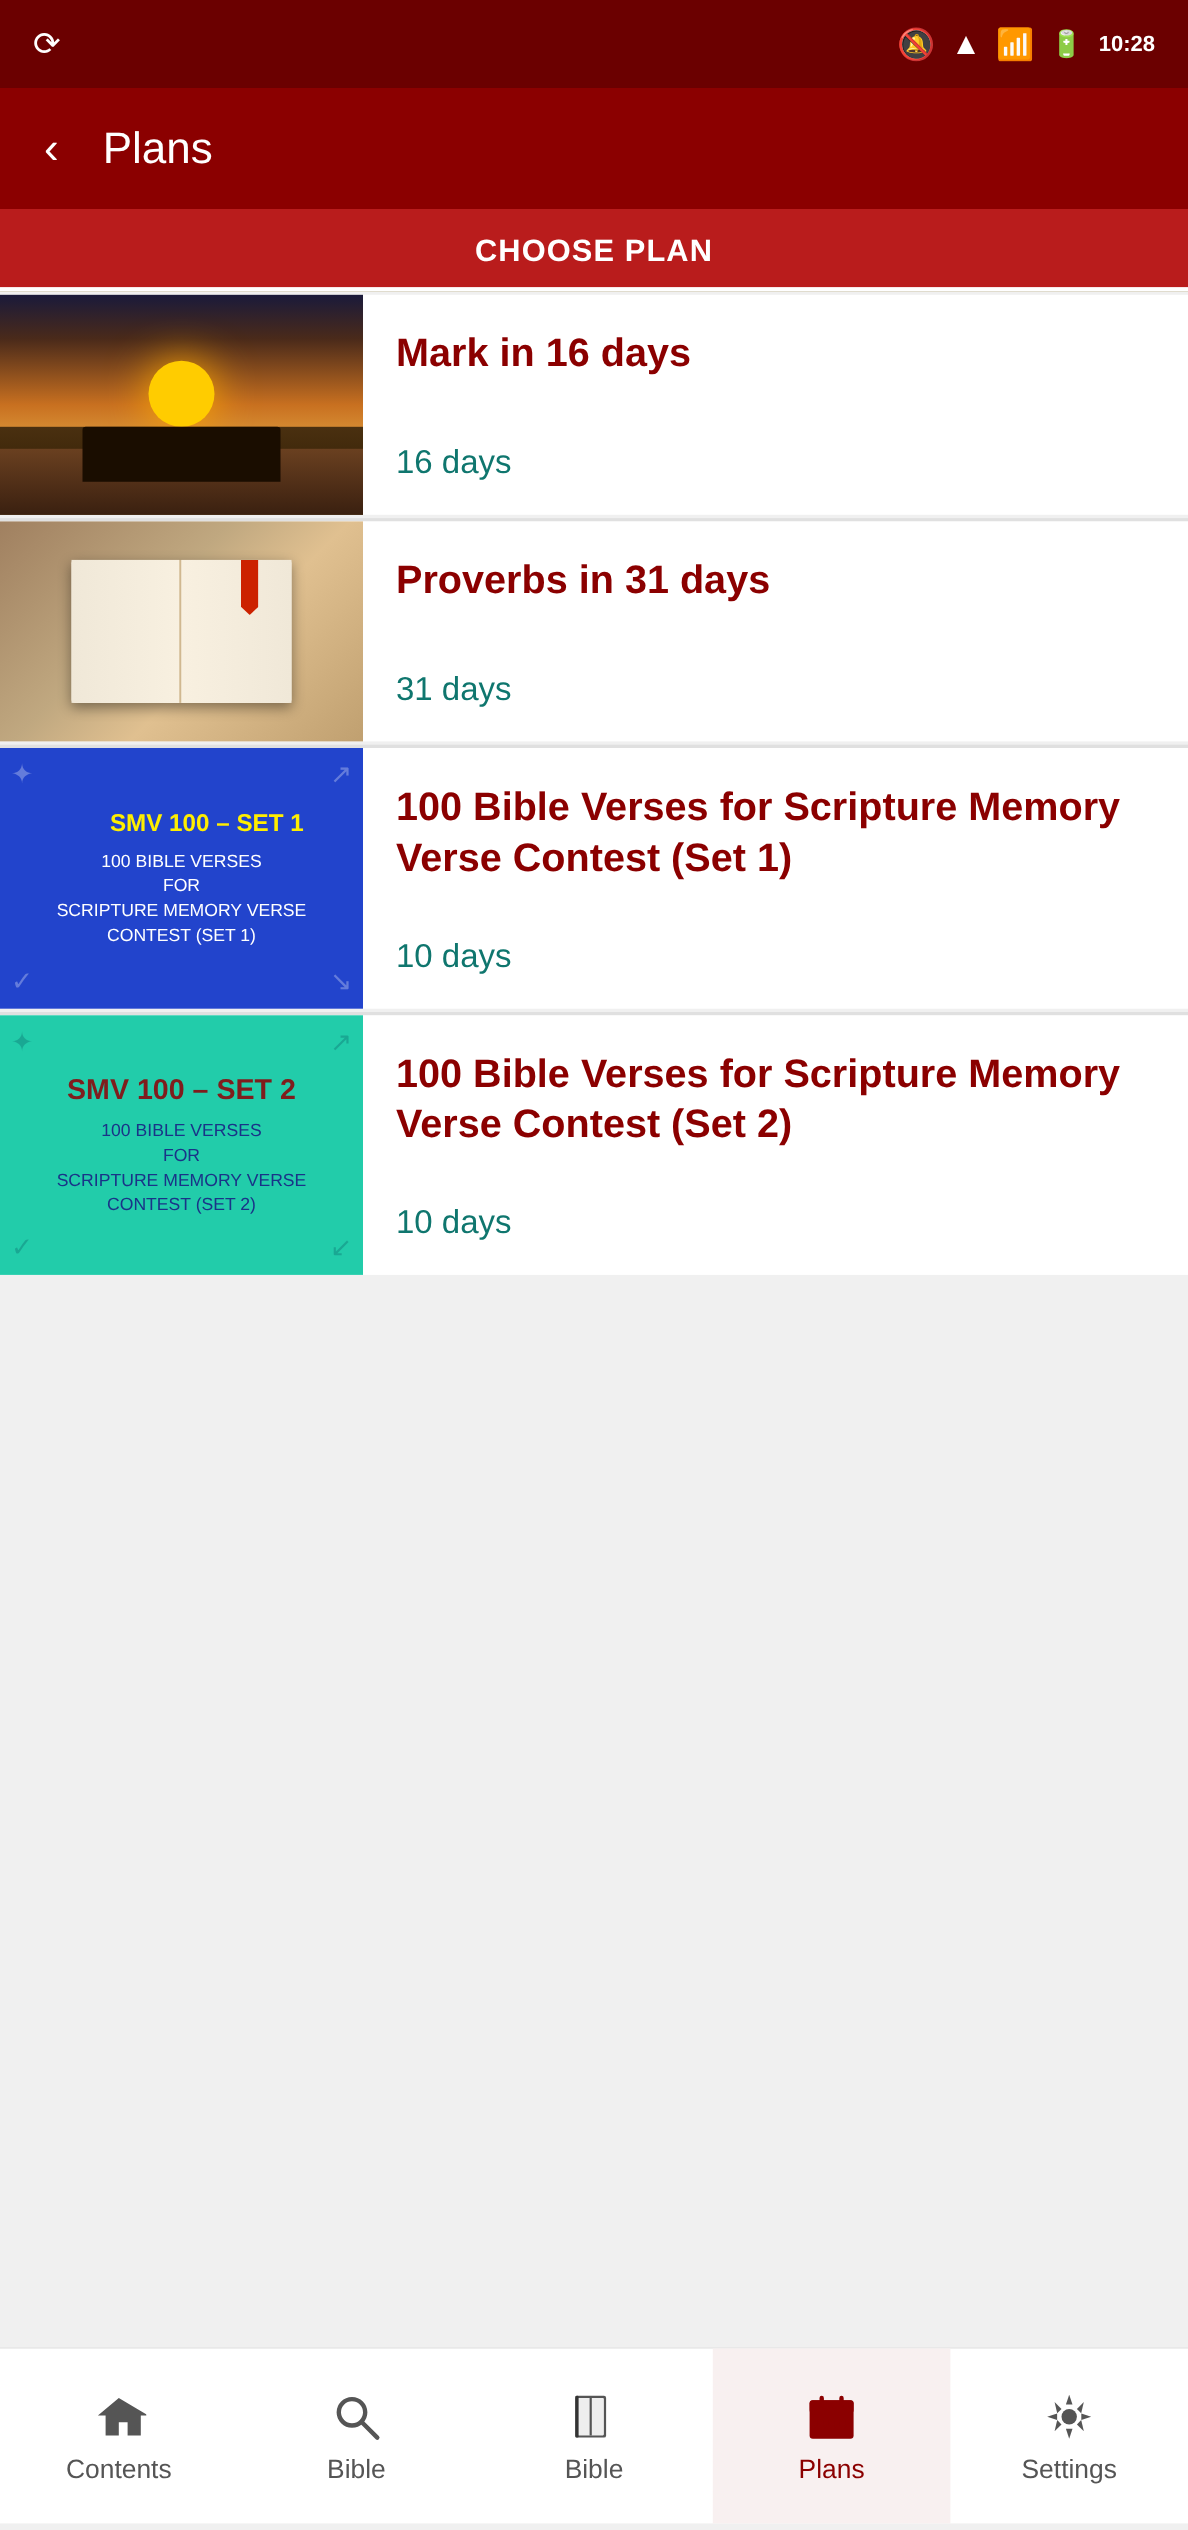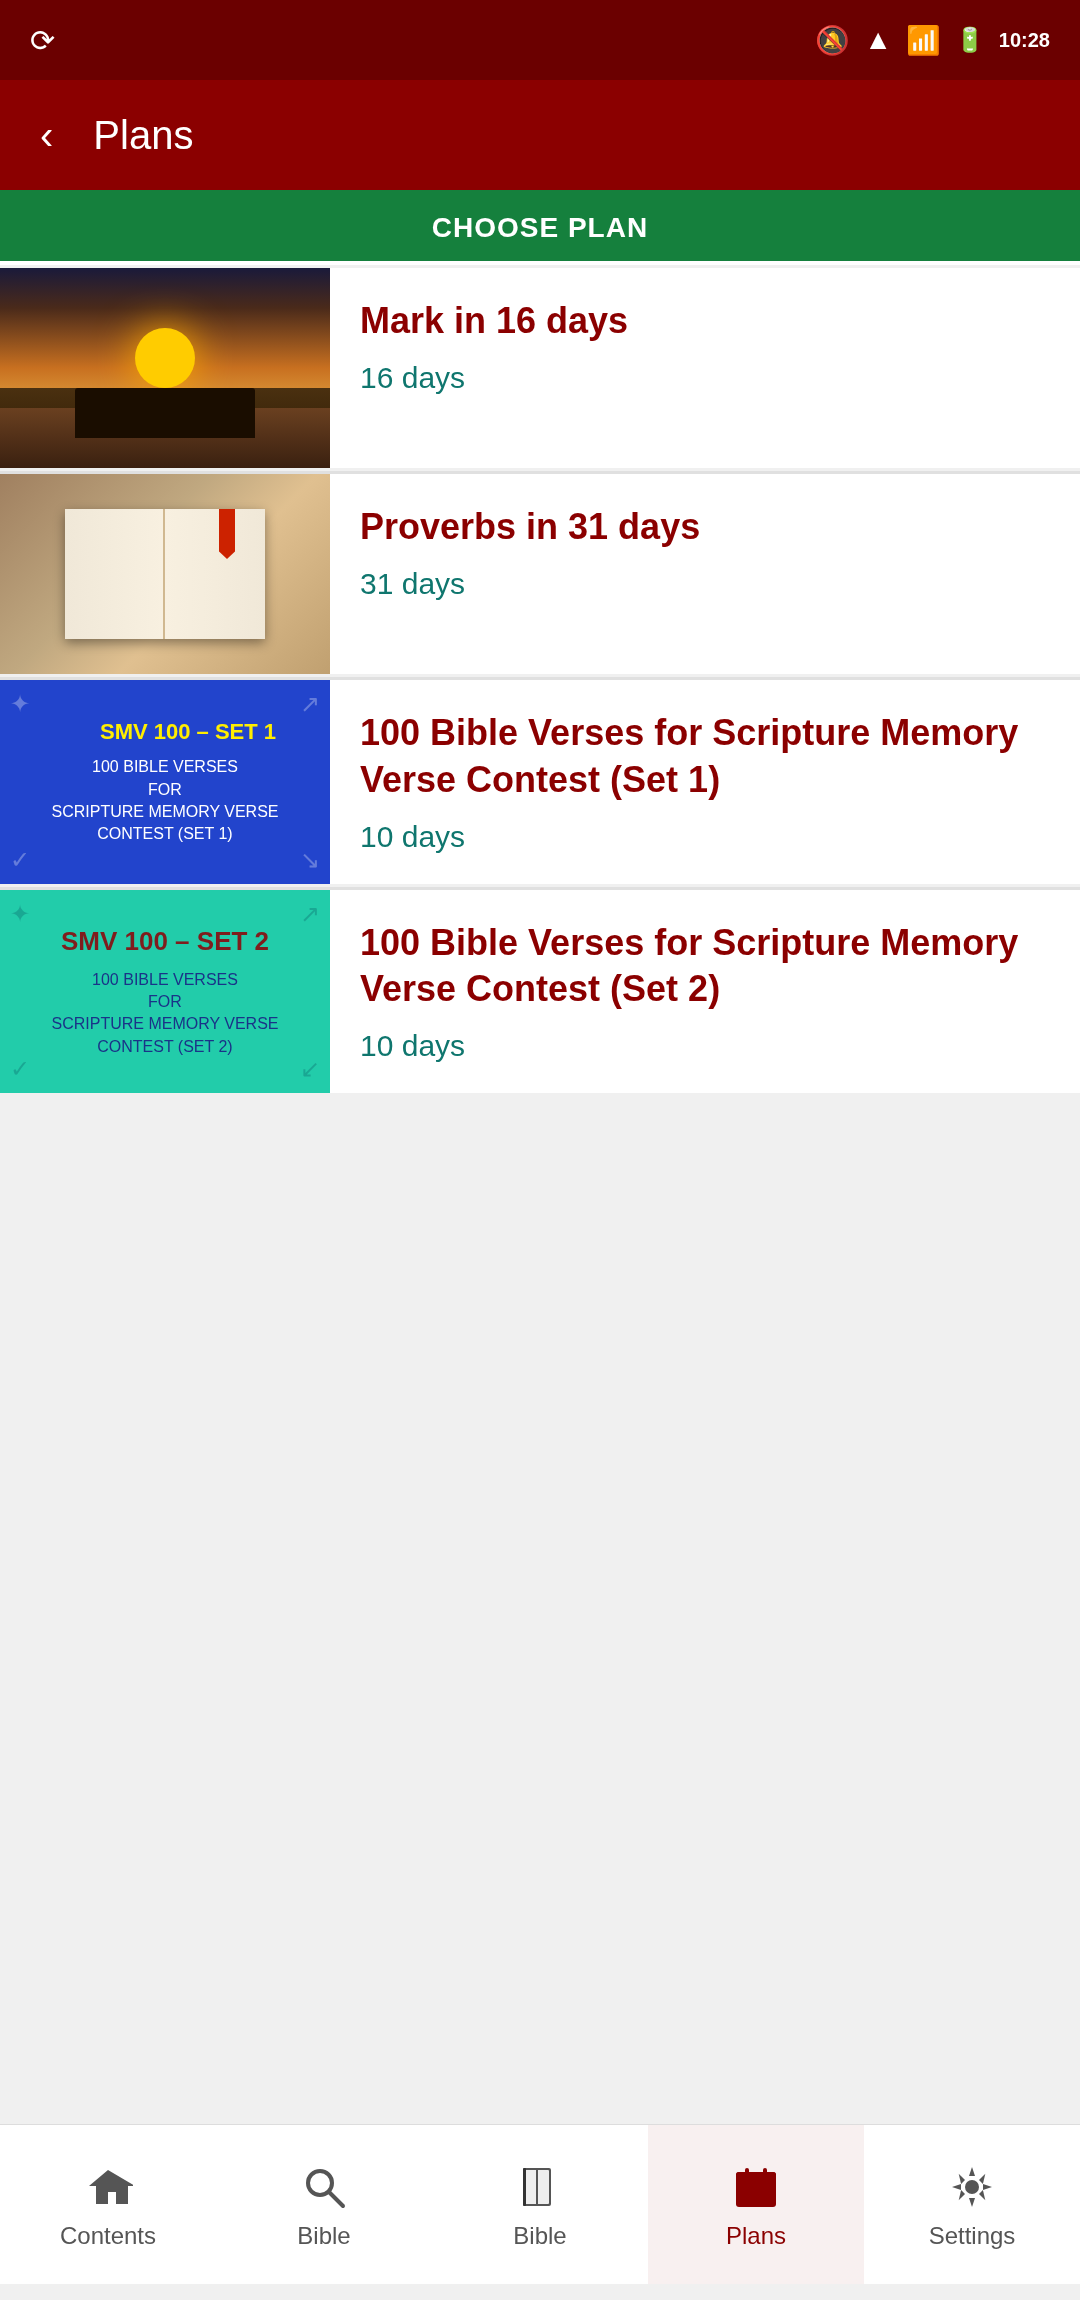--- a/index.html
+++ b/index.html
@@ -55,21 +55,21 @@
       padding: 0 10px;
     }
     .top-bar-title {
       color: white;
       font-size: 40px;
       font-weight: normal;
     }
 
     
     .tab-bar {
-      background: #15803d;
+      background: #b91c1c;
       display: flex;
       border-bottom: 3px solid #4d7c0f;
     }
     .tab-item {
       flex: 1;
       text-align: center;
       padding: 22px 0 18px;
       font-size: 28px;
       font-weight: bold;
       color: rgba(255,255,255,0.7);
@@ -258,21 +258,22 @@
       position: absolute;
       font-size: 24px;
       color: rgba(0,60,80,0.25);
     }
 
     .plan-info {
       flex: 1;
       padding: 30px 30px;
       display: flex;
       flex-direction: column;
-      justify-content: flex-start;
+      justify-content: space-between;
+      gap: 33px;
     }
     .plan-title {
       color: #8b0000;
       font-size: 36px;
       font-weight: bold;
       line-height: 1.3;
       margin-bottom: 16px;
     }
     .plan-days {
       color: #0f766e;
@@ -280,21 +281,21 @@
     }
 
     
     .bottom-nav {
       height: 160px;
       background: white;
       display: flex;
       align-items: stretch;
       border-top: 1px solid #ddd;
       position: sticky;
-      bottom: 16px;
+      bottom: 6px;
     }
     .nav-item {
       flex: 1;
       display: flex;
       flex-direction: column;
       align-items: center;
       justify-content: center;
       gap: 8px;
       cursor: pointer;
       padding: 10px 0;

